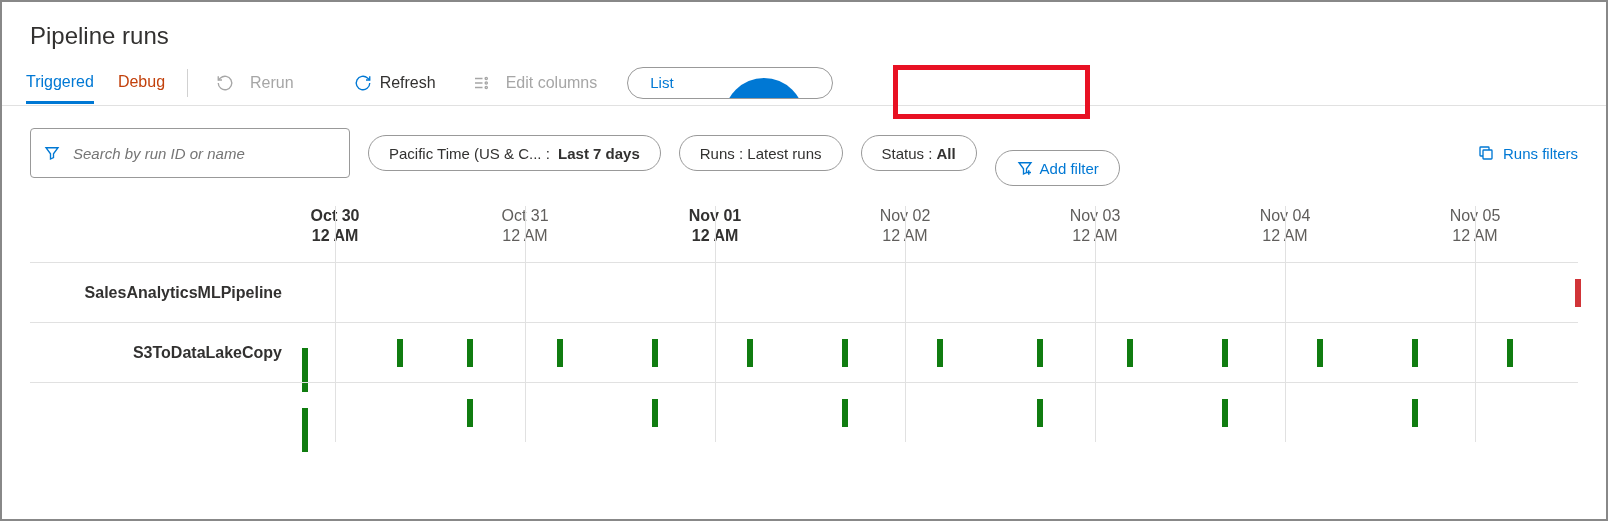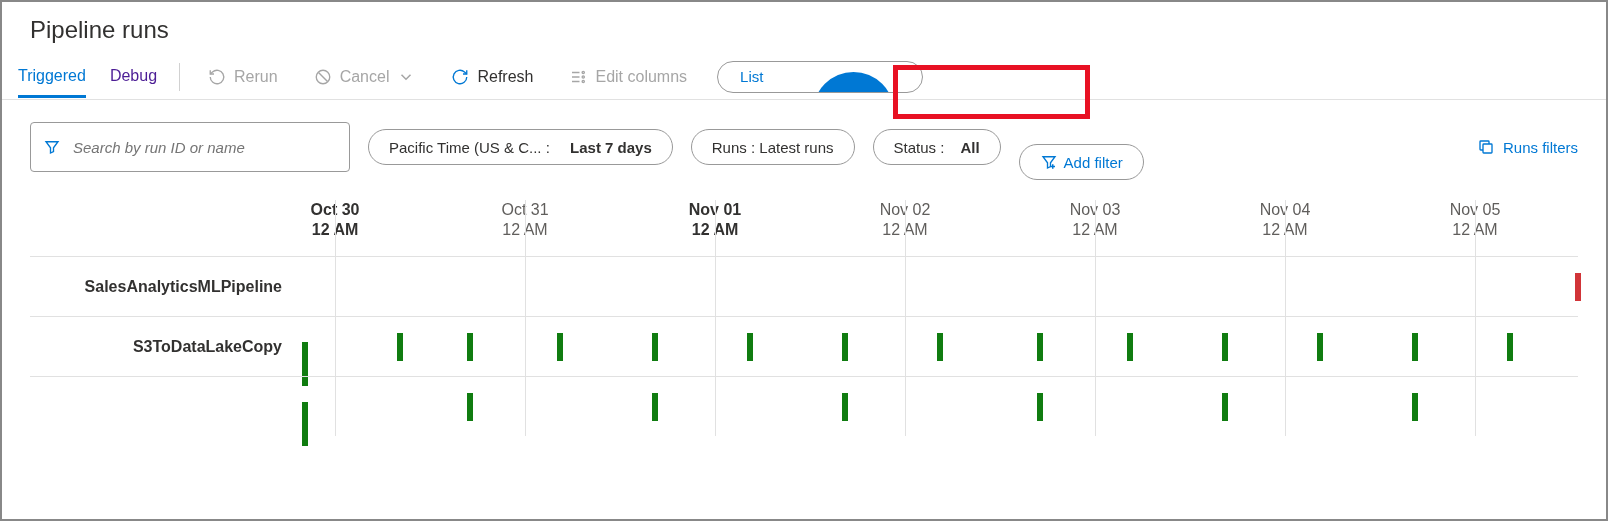--- a/index.html
+++ b/index.html
@@ -13,57 +13,57 @@
   .frame {
     width: 1608px;
     height: 521px;
     border: 2px solid #888;
     position: relative;
     overflow: hidden;
   }
   .page-title {
     font-size: 24px;
     font-weight: 400;
-    padding: 14px 0 6px 28px;
+    padding: 20px 0 6px 28px;
     color: #323130;
   }
   .toolbar-row {
     display: flex;
     align-items: center;
-    padding: 4px 28px 0 16px;
+    padding: 4px 28px 0 24px;
     border-bottom: 1px solid #e1e1e1;
     height: 50px;
   }
   .tabs { display: flex; gap: 24px; }
   .tab {
     padding: 10px 0;
     font-size: 16px;
     cursor: pointer;
-    color: #4c1d95;
+    color: #c2410c;
   }
   .tab.active {
     color: #0078d4;
     border-bottom: 3px solid #0078d4;
     margin-bottom: -1px;
   }
   .vsep {
     width: 1px; height: 28px;
     background: #d1d1d1;
     margin: 0 22px;
   }
   .tool-btn {
     display: inline-flex;
     align-items: center;
     gap: 8px;
     font-size: 16px;
     padding: 6px 6px;
     cursor: pointer;
     color: #323130;
   }
-  .tool-btn.disabled { color: #a6a6a6; cursor: default; }
+  .tool-btn.disabled { color: #a6a6a6; cursor: default; gap: 16px; }
   .tool-gap { width: 24px; }
   .icon { width: 18px; height: 18px; }
   .toggle-wrap {
     display: inline-flex;
     border: 1.5px solid #999;
     border-radius: 999px;
     overflow: hidden;
     height: 32px;
   }
   .toggle-opt {
@@ -121,21 +121,21 @@
     align-items: center;
     height: 36px;
     border: 1px solid #999;
     border-radius: 999px;
     padding: 0 20px;
     font-size: 15px;
     color: #323130;
     cursor: pointer;
     white-space: nowrap;
   }
-  .pill .bold { font-weight: 600; margin-left: 16px; }
+  .pill .bold { font-weight: 600; margin-left: 4px; }
   .pill.add { color: #0078d4; margin-top: 30px; }
   .flex-spacer { flex: 1; }
   .link-btn {
     display: inline-flex;
     align-items: center;
     gap: 8px;
     color: #0078d4;
     font-size: 15px;
     cursor: pointer;
   }
@@ -211,30 +211,20 @@
     <div class="vsep"></div>
 
     <div class="tool-btn disabled">
       <svg class="icon" viewBox="0 0 24 24" fill="none" stroke="#a6a6a6" stroke-width="1.8">
           <path d="M3 12a9 9 0 1 0 3-6.7L3 8"></path>
           <path d="M3 3v5h5"></path>
         </svg>
       <span>Rerun</span>
     </div>
     <div class="tool-gap"></div>
-    <div class="tool-btn disabled">
-      <svg class="icon" viewBox="0 0 24 24" fill="none" stroke="#a6a6a6" stroke-width="1.8">
-          <circle cx="12" cy="12" r="9"></circle>
-          <path d="M6 6l12 12"></path>
-        </svg>
-      <span>Cancel</span>
-      <svg class="icon" viewBox="0 0 24 24" fill="none" stroke="#a6a6a6" stroke-width="2">
-          <path d="M6 9l6 6 6-6"></path>
-        </svg>
-    </div>
     <div class="tool-gap"></div>
     <div class="tool-btn">
       <svg class="icon" viewBox="0 0 24 24" fill="none" stroke="#0078d4" stroke-width="1.8">
           <path d="M21 12a9 9 0 1 1-3-6.7L21 8"></path>
           <path d="M21 3v5h-5"></path>
         </svg>
       <span>Refresh</span>
     </div>
     <div class="tool-gap"></div>
     <div class="tool-btn disabled">

